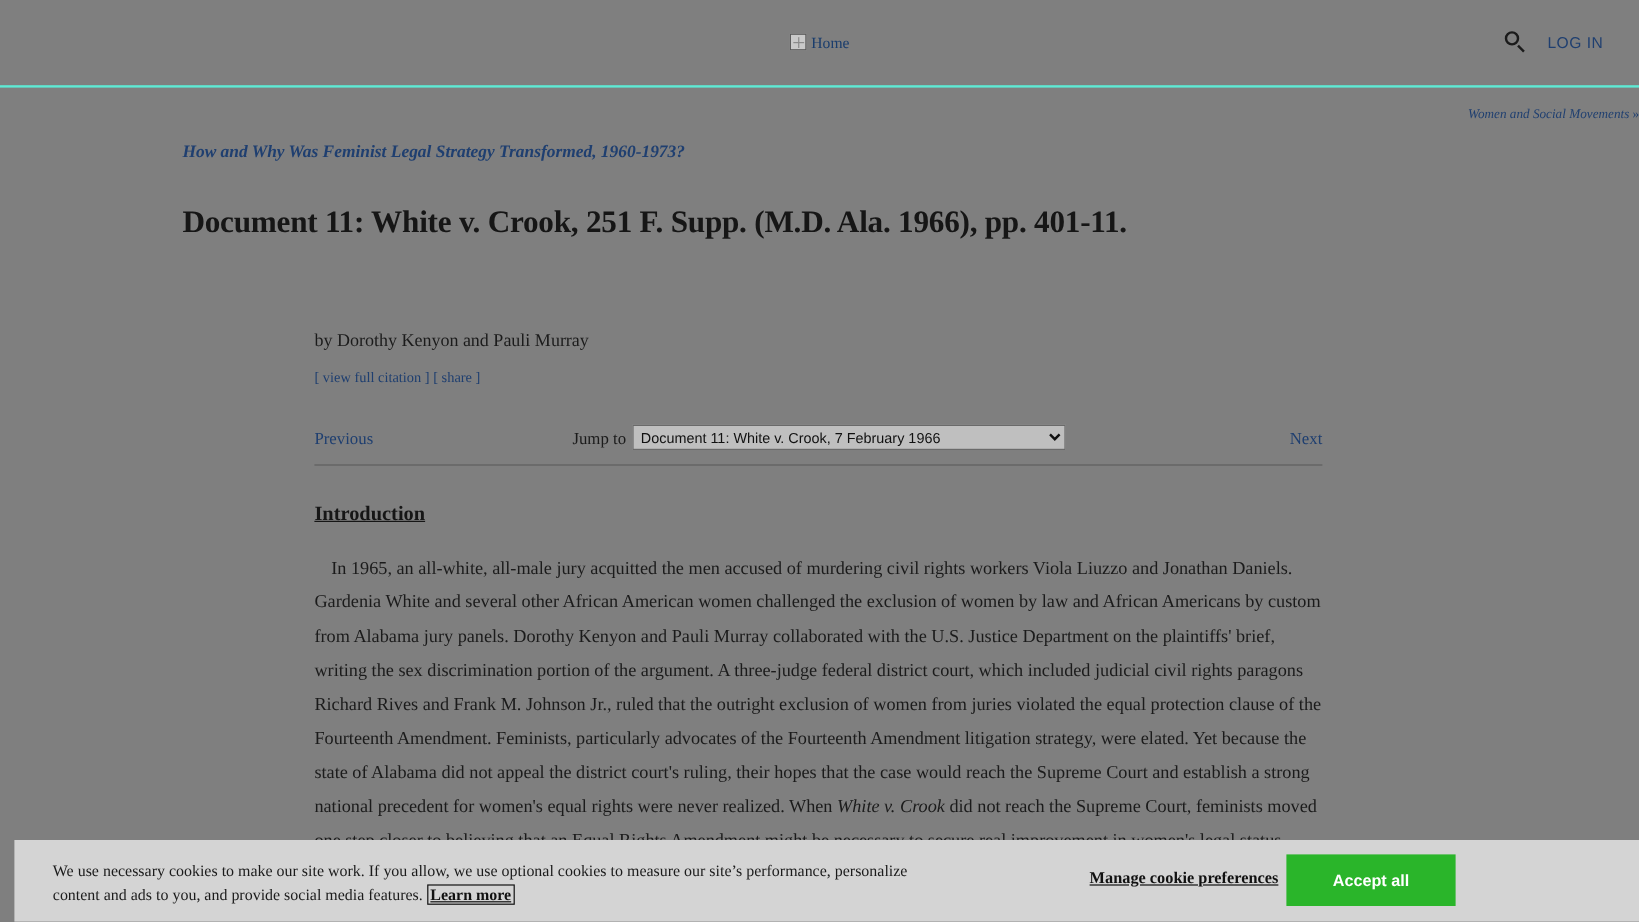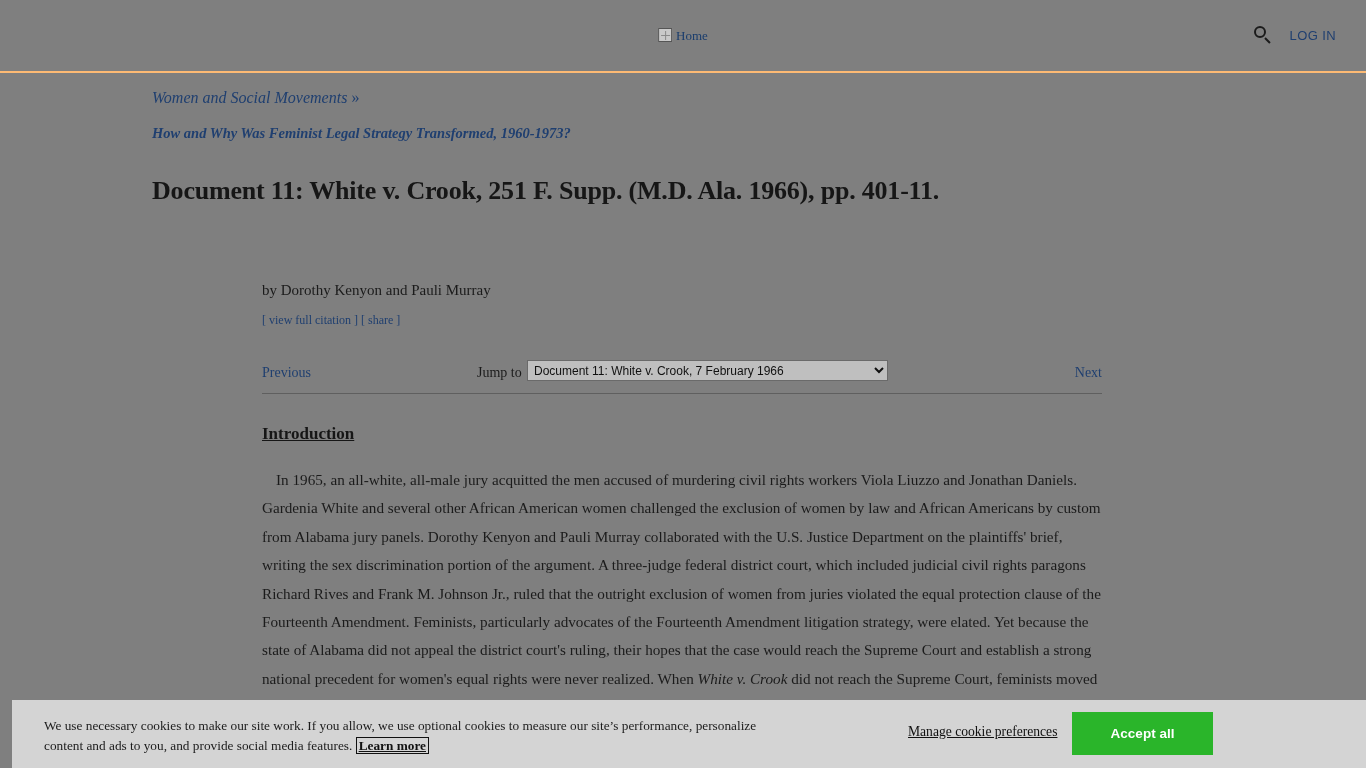--- a/index.html
+++ b/index.html
@@ -9,21 +9,21 @@
     overflow: hidden;
     background: #7f7f7f;
     font-family: "Liberation Serif", serif;
   }
 
   
   .header {
     position: relative;
     height: 73px;
     background: #7f7f7f;
-    border-bottom: 2px solid #fdba74;
+    border-bottom: 2px solid #5eead4;
   }
   .home-logo {
     position: absolute;
     left: 50%;
     top: 28px;
     transform: translateX(-50%);
     font-family: "Liberation Serif", serif;
     font-size: 13px;
     color: #1a3d6d;
     white-space: nowrap;
@@ -88,23 +88,24 @@
 
   
   .content {
     padding-left: 152px;
     padding-top: 16px;
     width: 1366px;
   }
   .breadcrumb {
     font-family: "Liberation Serif", serif;
     font-style: italic;
-    font-size: 16px;
+    font-size: 11px;
     color: #1f3f70;
     margin-bottom: 18px;
+    text-align: right;
   }
   .breadcrumb a { color: #1f3f70; text-decoration: none; cursor: pointer; }
   .breadcrumb .sep { color: #1f3f70; font-style: normal; }
 
   .project-title {
     font-family: "Liberation Serif", serif;
     font-style: italic;
     font-weight: bold;
     font-size: 14.5px;
     color: #1f3f70;
@@ -231,21 +232,21 @@
     text-decoration: underline;
     border: 1px solid #111;
     padding: 0 2px;
     cursor: pointer;
   }
   .manage-link {
     position: absolute;
     left: 896px;
     top: 24px;
     font-family: "Liberation Serif", serif;
-    font-weight: normal;
+    font-weight: bold;
     font-size: 13.6px;
     color: #111;
     text-decoration: underline;
     cursor: pointer;
   }
   .accept-btn {
     position: absolute;
     left: 1060px;
     top: 12px;
     width: 141px;

